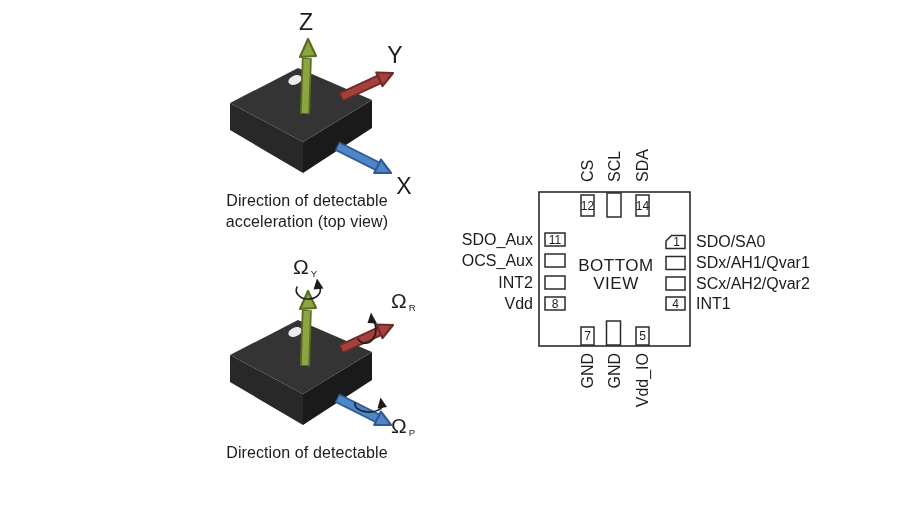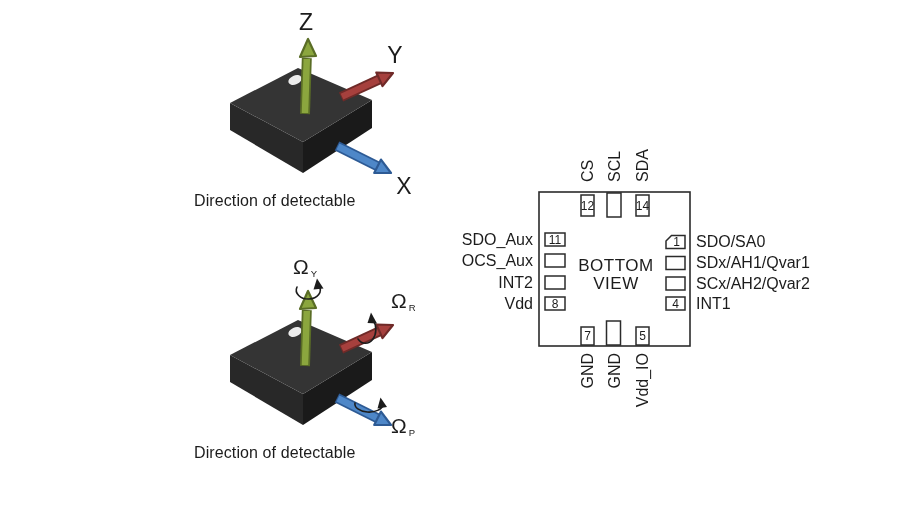--- a/index.html
+++ b/index.html
@@ -9,21 +9,21 @@
     height: 518px;
     background: #ffffff;
     overflow: hidden;
     font-family: "Liberation Sans", sans-serif;
     color: #1c1c1c;
   }
   svg { position: absolute; overflow: visible; }
   .fig-caption {
     position: absolute;
     width: 226px;
-    text-align: left;
+    text-align: center;
     font-size: 16px;
     line-height: 21px;
     color: #1c1c1c;
     letter-spacing: 0.1px;
   }
   .axis-label { font-size: 23px; fill: #1c1c1c; }
   .omega-label { font-size: 21px; fill: #1c1c1c; }
   .omega-sub { font-size: 9.5px; }
   .pin-side-label { font-size: 16px; fill: #1c1c1c; }
   .pin-num { font-size: 12px; fill: #1c1c1c; text-anchor: middle; }
@@ -60,20 +60,21 @@
       <line x1="133" y1="143.5" x2="174" y2="164" stroke-width="6.5" stroke="#4e87c8"></line>
       <polygon points="186,170 169.2,170 176,156.6" stroke-width="2.2" stroke-linejoin="round" stroke="#2d5a94" fill="#4e87c8"></polygon>
     </g>
     <text class="axis-label" x="101" y="27" text-anchor="middle">Z</text>
     <text class="axis-label" x="190" y="60" text-anchor="middle">Y</text>
     <text class="axis-label" x="199" y="191" text-anchor="middle">X</text>
   </svg>
 
   <div class="fig-caption" style="left:194px; top:190px;">
     <div>Direction of detectable</div>
+    <div>acceleration (top view)</div>
   </div>
 
   <svg style="left:205px; top:255px;" width="230" height="205" viewBox="0 0 230 205">
     <g>
       <polygon points="25,100 98,139 98,170 25,127" fill="#282828"></polygon>
       <polygon points="98,139 167,97 167,125 98,170" fill="#1a1a1a"></polygon>
       <polygon points="25,100 93,65 167,97 98,139" fill="#343434"></polygon>
       <ellipse cx="90" cy="77" rx="7" ry="4.5" transform="rotate(-24 90 77)" fill="#ececec"></ellipse>
     </g>
     <g>

